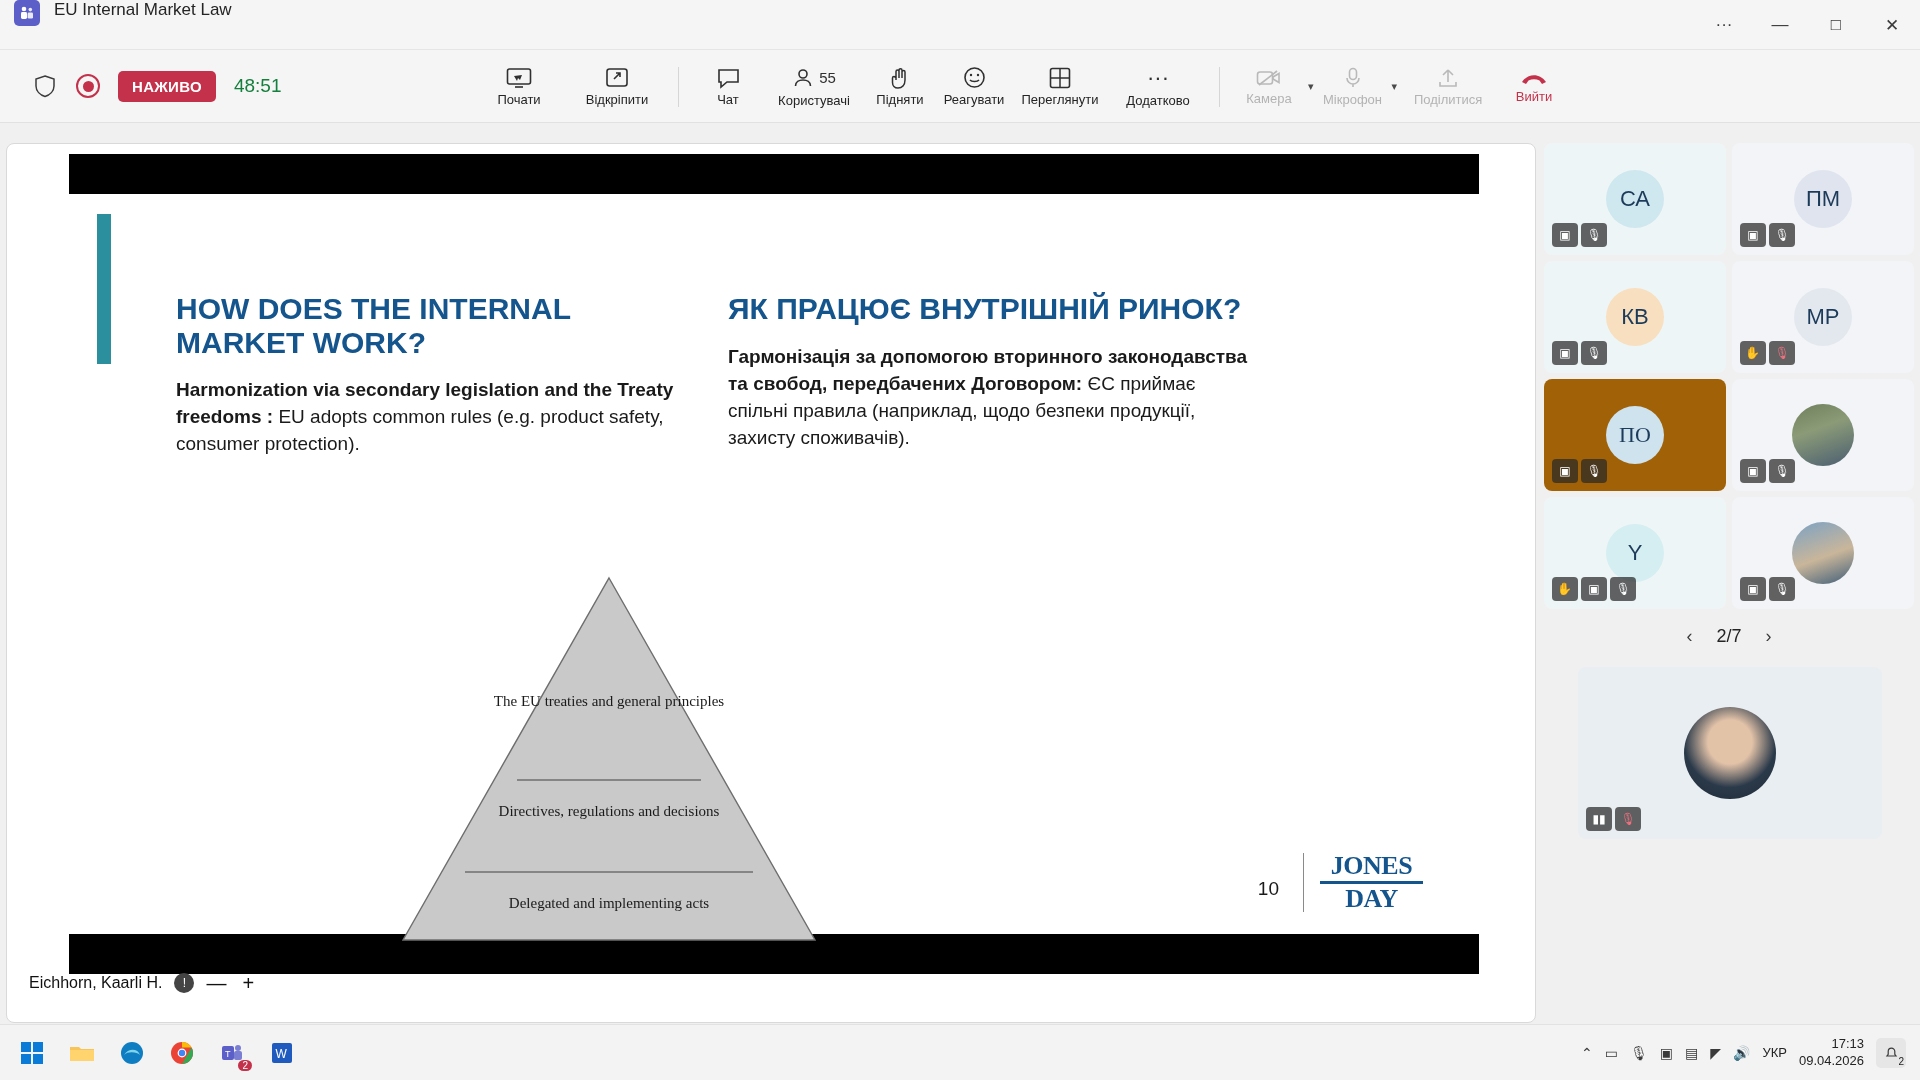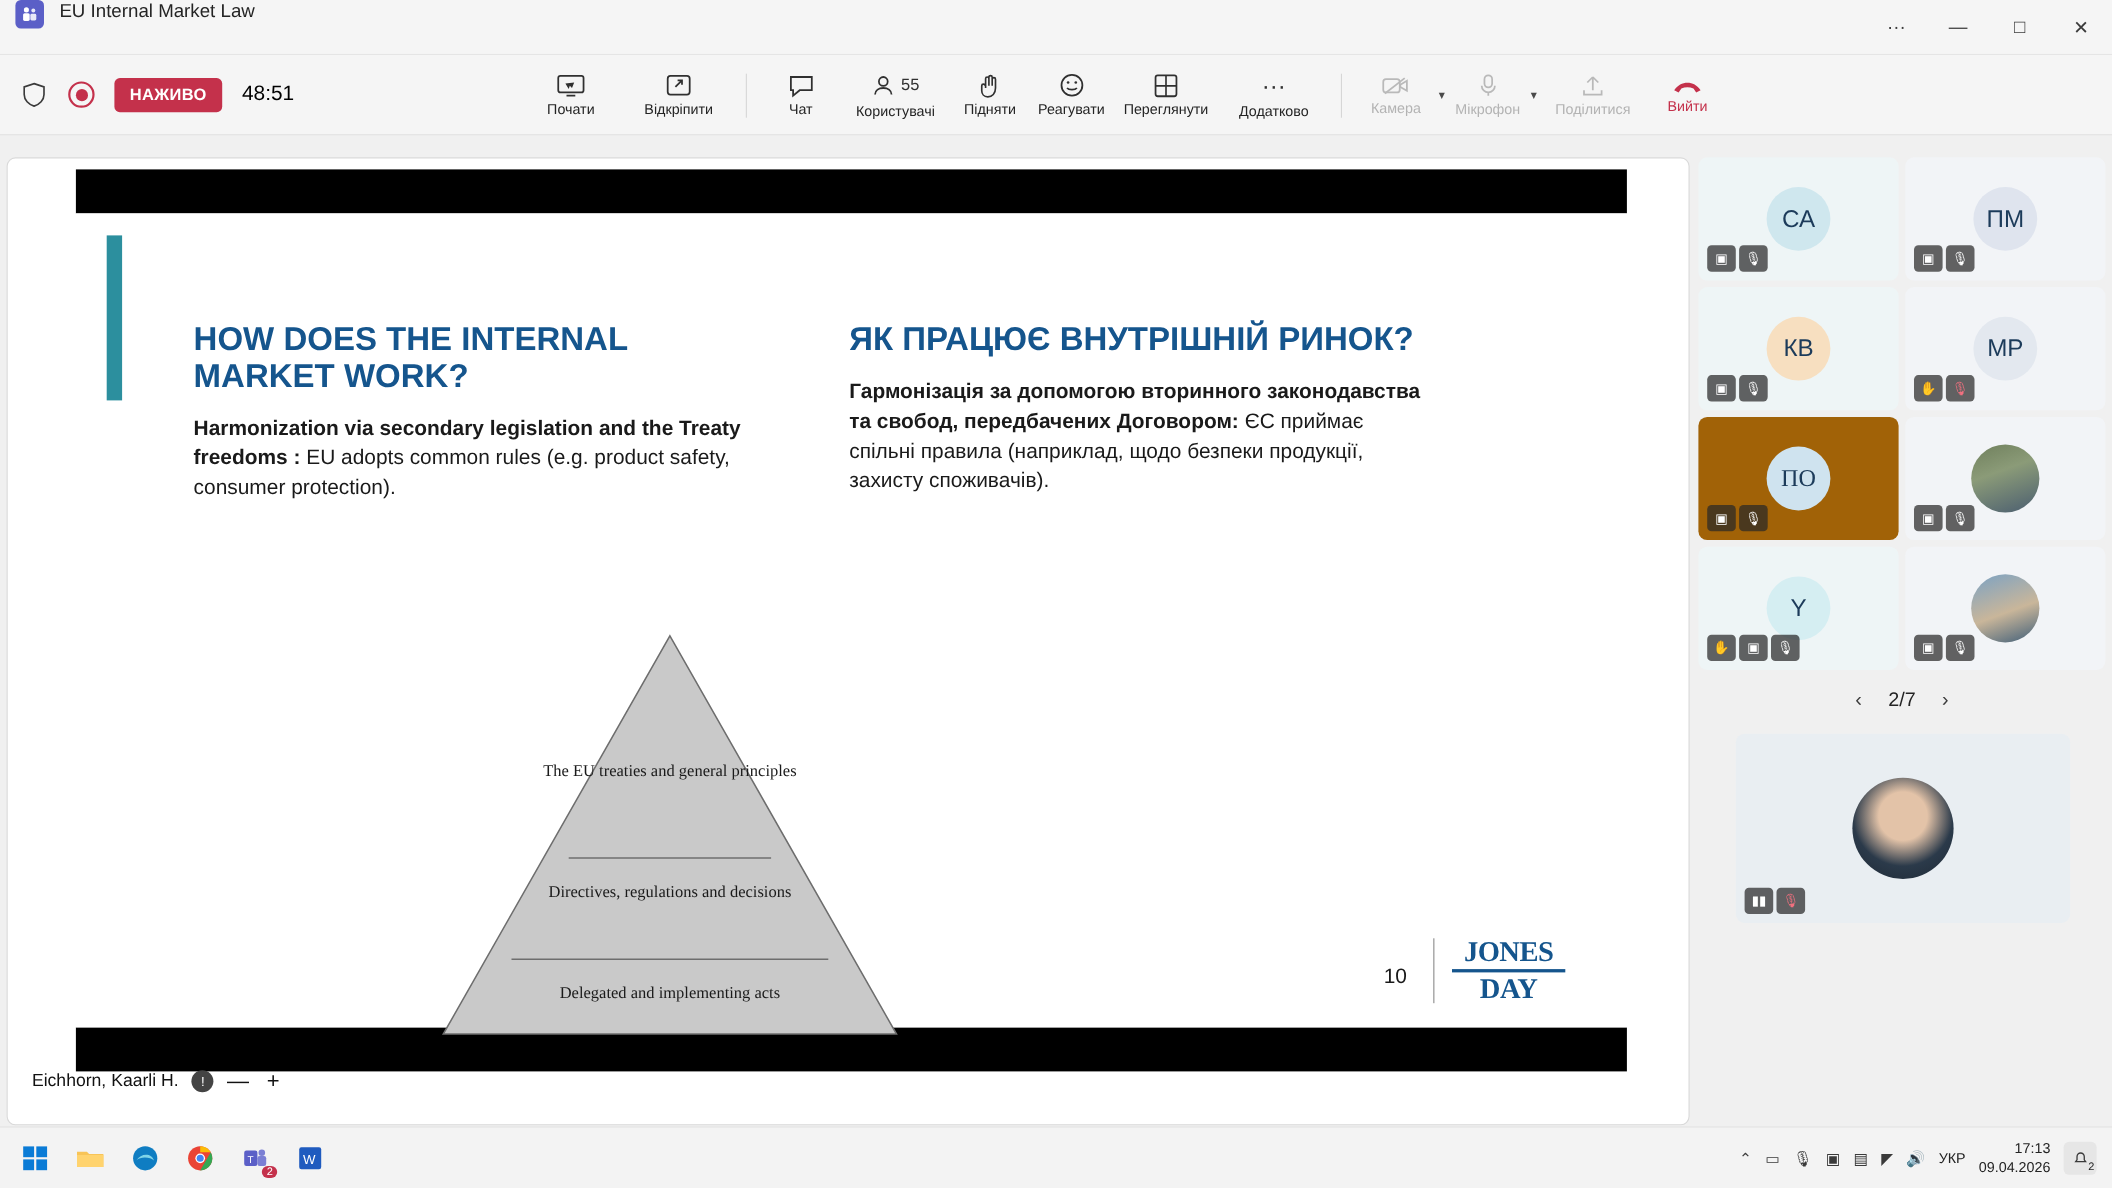--- a/index.html
+++ b/index.html
@@ -28,34 +28,34 @@
   .tb-btn {
     width: 56px; height: 50px; display: flex; align-items: center; justify-content: center;
     color: #3b3b3b; font-size: 17px;
   }
 
   
   .toolbar {
     height: 73px; background: #f5f5f5; display: flex; align-items: center;
     border-bottom: 1px solid #e1e1e1; position: relative;
   }
-  .tool-left { display: flex; align-items: center; padding-left: 18px; gap: 18px; }
+  .tool-left { display: flex; align-items: center; padding-left: 32px; gap: 18px; }
   .shield {
     width: 26px; height: 26px; position: relative;
   }
   .rec-dot {
     width: 24px; height: 24px; border-radius: 50%;
     border: 2.5px solid #c4314b; display:flex; align-items:center; justify-content:center;
   }
   .rec-dot i { width: 11px; height: 11px; border-radius: 50%; background: #c4314b; display:block; }
   .live-badge {
     background: #c4314b; color: #fff; font-size: 15px; font-weight: bold;
     padding: 7px 14px; border-radius: 5px; letter-spacing: .3px;
   }
-  .timer { font-size: 19px; color: #000000; }
+  .timer { font-size: 19px; color: #15803d; }
 
   .tool-center {
     position: absolute; left: 470px; top: 0; height: 73px;
     display: flex; align-items: center; gap: 0px;
   }
   .tool-item {
     width: 74px; height: 66px; display: flex; flex-direction: column;
     align-items: center; justify-content: center; gap: 3px;
     color: #242424; font-size: 13px; border-radius: 6px;
   }
@@ -82,21 +82,21 @@
   }
   .blackbar { height: 40px; background: #000; }
   .slide-body { position: relative; height: 740px; background: #fff; }
   .teal-bar {
     position: absolute; left: 28px; top: 20px; width: 14px; height: 150px; background: #2c8f9e;
   }
   .col {
     position: absolute; top: 98px; margin-left: 35px;
   }
   .col.left { left: 72px; width: 520px; }
-  .col.right { left: 668px; width: 520px; }
+  .col.right { left: 624px; width: 520px; }
   .slide-h {
     color: #15558d; font-size: 30px; font-weight: bold; line-height: 1.12; margin-bottom: 18px;
   }
   .slide-p { font-size: 19px; line-height: 1.42; color: #1a1a1a; }
   .slide-p b { font-weight: bold; }
 
   .pyramid { position: absolute; left: 330px; top: 380px; width: 420px; height: 370px; }
   .pyr-label {
     position: absolute; width: 100%; text-align: center;
     font-family: "Liberation Serif", serif; font-size: 15px; color: #1a1a1a; line-height: 1.25;

